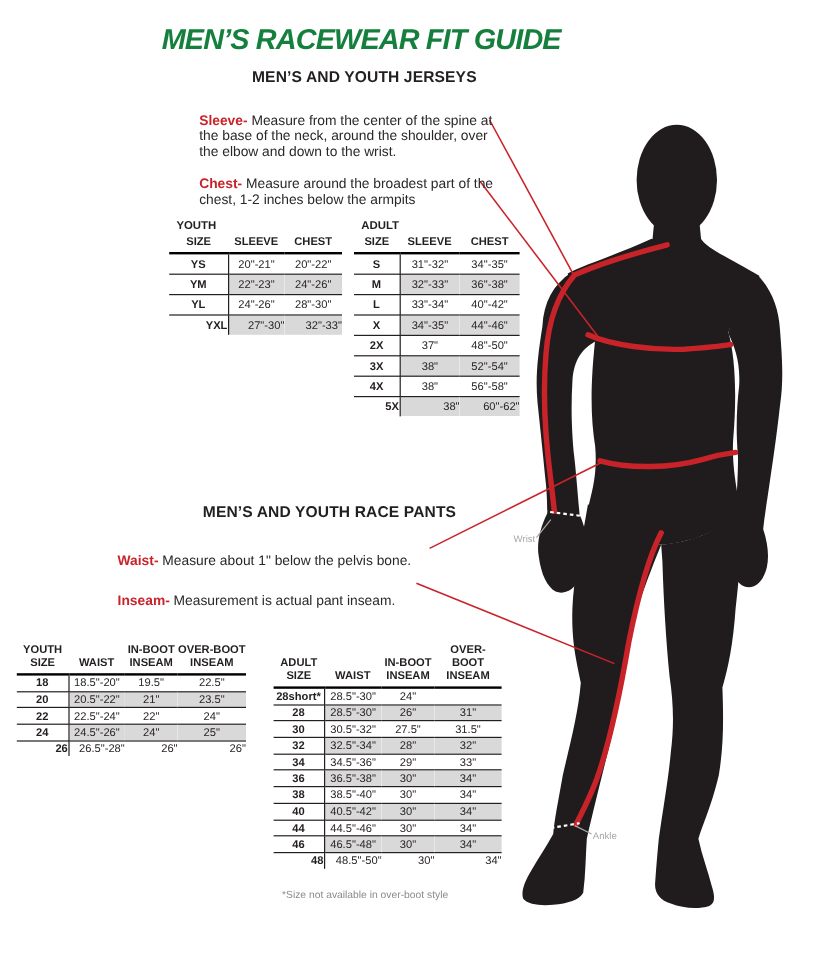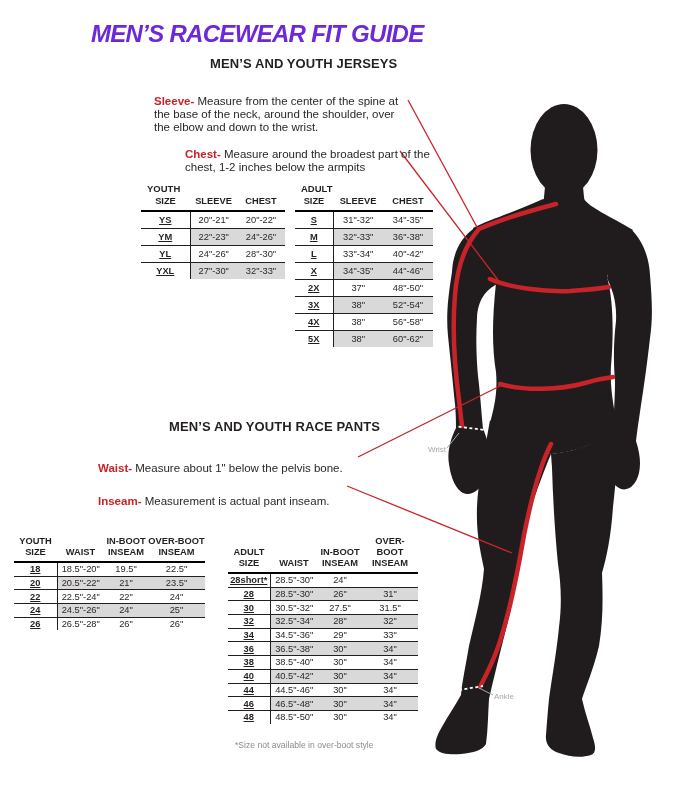--- a/index.html
+++ b/index.html
@@ -6,49 +6,49 @@
   .canvas{
     position:relative;width:686px;height:800px;background:#fff;overflow:hidden;
     font-family:"Liberation Sans",sans-serif;color:#231f20;
   }
   .abs{position:absolute;}
   svg.fig{position:absolute;left:0;top:0;width:686px;height:800px;pointer-events:none;}
 
   .page-title{
     left:91px;top:20px;width:420px;
     font-size:24px;font-weight:bold;font-style:italic;letter-spacing:-0.7px;
-    color:#6d28d9;white-space:nowrap;
+    color:#15803d;white-space:nowrap;text-align:center;
   }
   .section-h{
     font-size:13px;font-weight:bold;color:#231f20;white-space:nowrap;letter-spacing:0.1px;padding-left:44px;
   }
   .jerseys-h{left:166px;top:56px;}
   .pants-h{left:98px;top:419px;margin-left:27px;}
 
   .para{font-size:11.5px;line-height:13.4px;color:#2b2727;}
-  .sleeve-p{left:154px;top:83px;width:252px;}
-  .chest-p{left:166px;top:136px;width:252px;margin-left:19px;}
+  .sleeve-p{left:166px;top:83px;width:252px;}
+  .chest-p{left:166px;top:136px;width:252px;}
   .waist-p{left:98px;top:450px;width:300px;white-space:nowrap;}
   .inseam-p{left:98px;top:483px;width:300px;white-space:nowrap;}
   .red-label{color:#c9232a;font-weight:bold;}
 
   .tblbox{position:absolute;}
   .tbl-label{font-size:9.5px;font-weight:bold;margin:0 0 2px 6px;color:#231f20;}
   table.fit{border-collapse:collapse;table-layout:fixed;}
   table.fit th{
     font-size:9.3px;font-weight:bold;text-align:center;vertical-align:bottom;
     white-space:pre-line;line-height:11px;padding:0 0 3px 0;
     border-bottom:2px solid #000000;color:#231f20;
   }
   table.fit td{
     font-size:9.3px;text-align:center;border-bottom:1px solid #231f20;
     color:#2b2726;padding:0;overflow:hidden;white-space:nowrap;
   }
-  table.fit tr:last-child td{border-bottom:none;}
-  table.fit td:first-child{font-weight:bold;border-right:1.5px solid #231f20;color:#231f20;text-decoration:underline;}
+  table.fit tr:last-child td{border-bottom:none;text-align:right;}
+  table.fit td:first-child{font-weight:bold;border-right:1.5px solid #231f20;color:#231f20;}
   table.fit tbody tr:nth-child(even) td:not(:first-child){background:#d9d9d9;}
 
   
   .t-jersey td{height:16px;}
   .t-yj{width:144px;}
   .t-yj th:nth-child(1){width:49px;} .t-yj th:nth-child(2){width:47px;} .t-yj th:nth-child(3){width:48px;}
   .t-aj{width:138px;}
   .t-aj th:nth-child(1){width:38px;} .t-aj th:nth-child(2){width:50px;} .t-aj th:nth-child(3){width:50px;}
 
   

